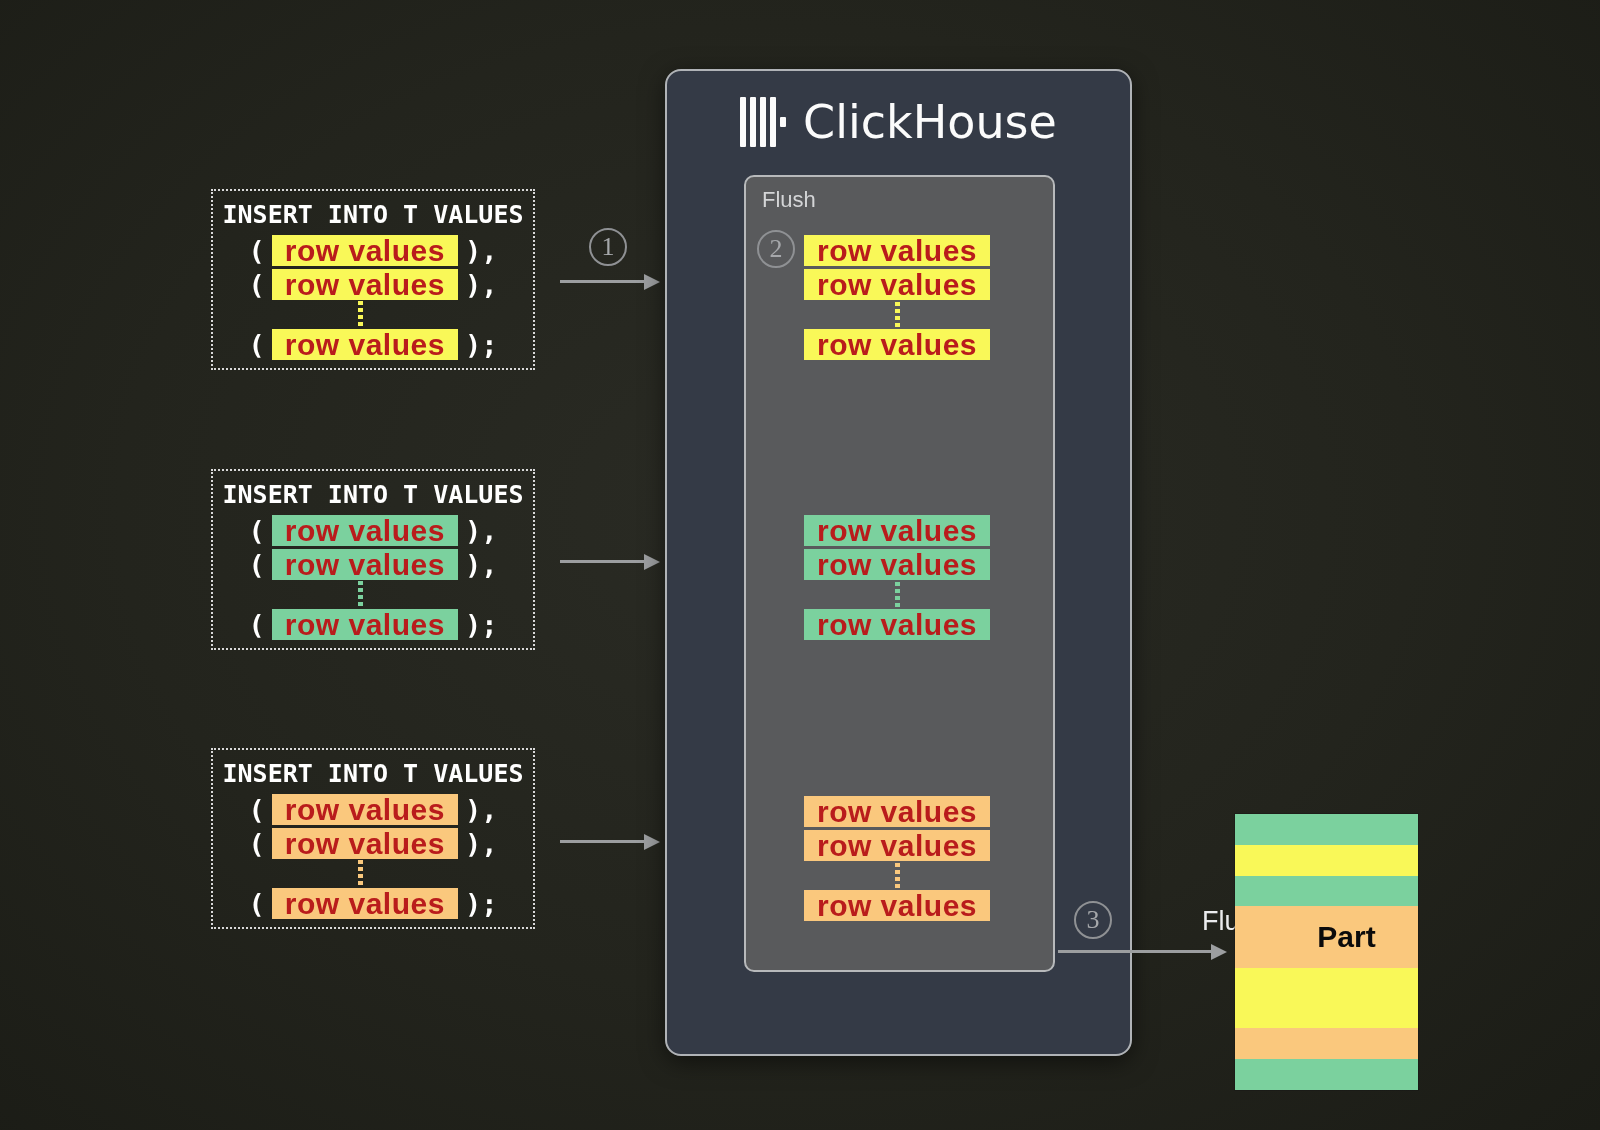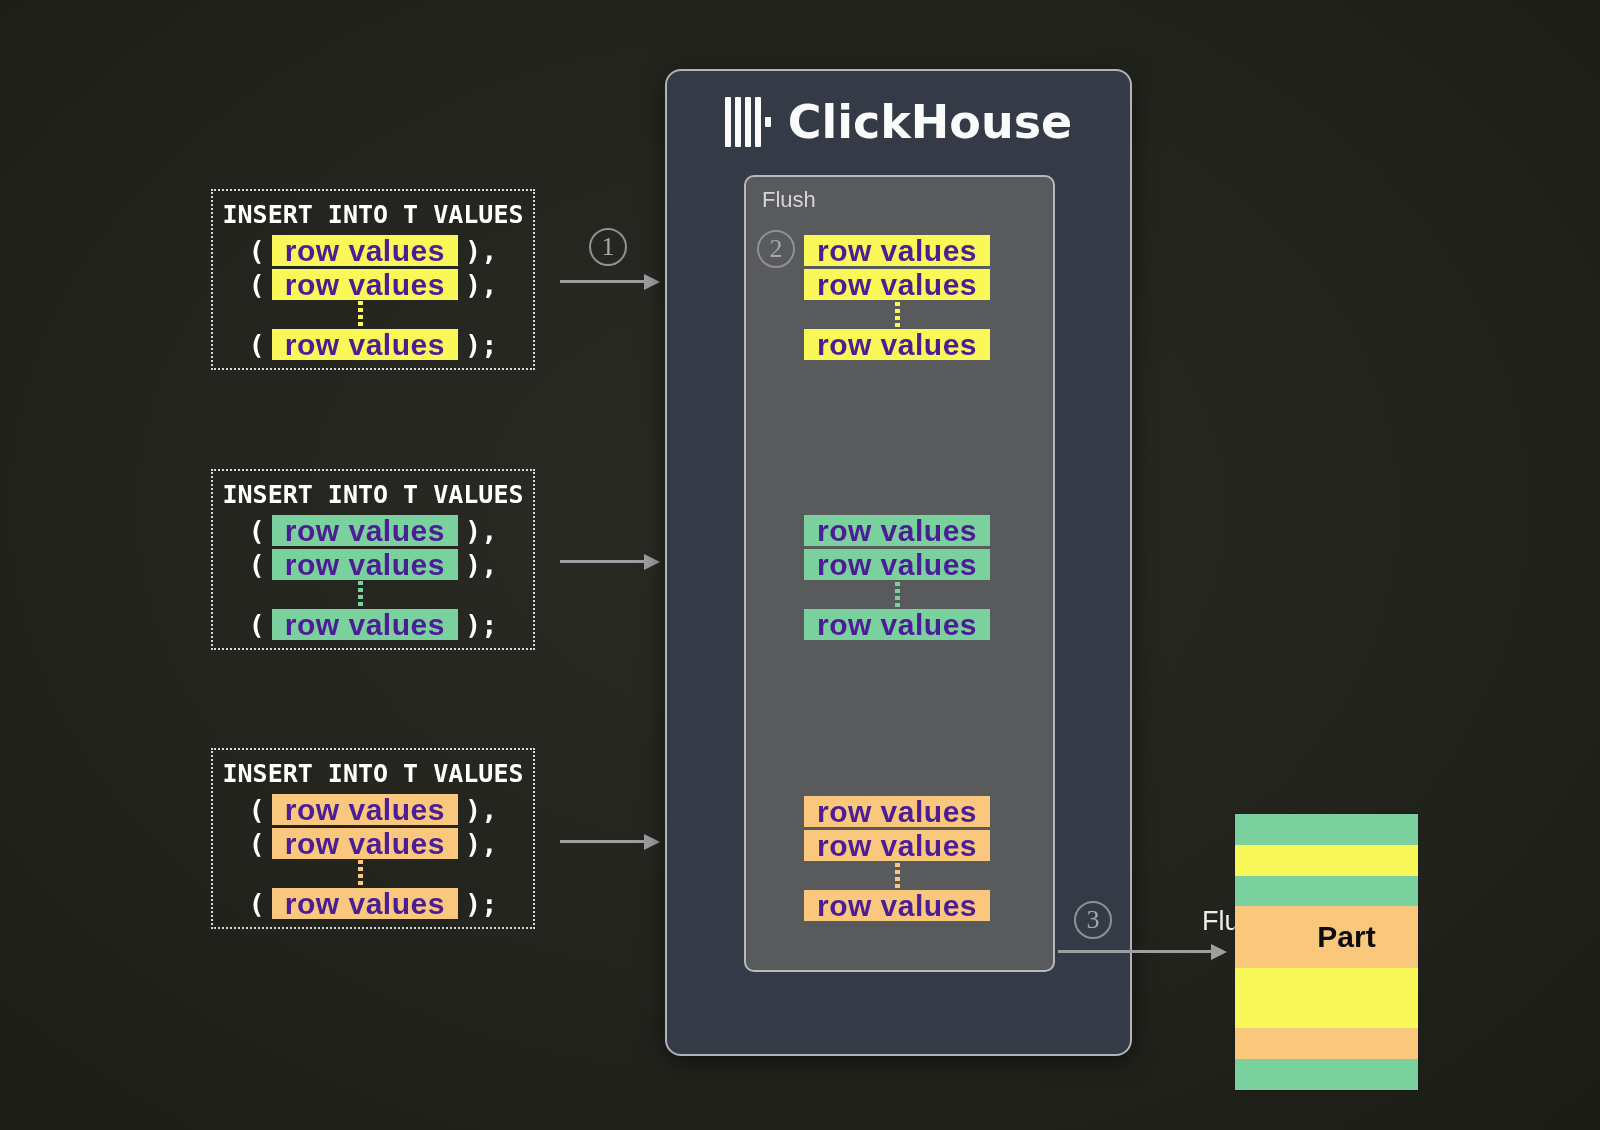--- a/index.html
+++ b/index.html
@@ -23,21 +23,21 @@
     display:flex;justify-content:center;align-items:center;gap:7px;
   }
   .paren{
     font-family:"DejaVu Sans Mono","Liberation Mono",monospace;
     font-weight:bold;font-size:27px;color:#ffffff;line-height:31px;white-space:nowrap;
   }
   .rv-bar{
     width:186px;height:31px;flex:0 0 auto;
     display:flex;justify-content:center;align-items:center;
     font-family:"Liberation Sans",sans-serif;font-weight:bold;
-    font-size:30px;letter-spacing:.5px;color:#4c1d95;white-space:nowrap;
+    font-size:30px;letter-spacing:.5px;color:#b91c1c;white-space:nowrap;
   }
   .vdots-row{position:absolute;left:0;width:100%;display:flex;justify-content:center;}
   .vdots{width:5px;height:25px;}
   .insert-block .vdots{transform:translateX(-13px);}
   
   .rv-bar[data-color="yellow"], .part-stripe[data-color="yellow"]{background:#f9f858;}
   .rv-bar[data-color="green"],  .part-stripe[data-color="green"]{background:#7bd19e;}
   .rv-bar[data-color="orange"], .part-stripe[data-color="orange"]{background:#fac87d;}
   .vdots[data-color="yellow"]{background-image:repeating-linear-gradient(to bottom,#f9f858 0 4px,transparent 4px 7px);}
   .vdots[data-color="green"] {background-image:repeating-linear-gradient(to bottom,#7bd19e 0 4px,transparent 4px 7px);}
@@ -60,21 +60,21 @@
     box-shadow:0 6px 24px rgba(0,0,0,.5);
   }
   .ch-header{
     position:absolute;left:665px;top:97px;width:467px;height:50px;
     display:flex;justify-content:center;align-items:center;gap:17px;
   }
   .ch-logo{display:flex;align-items:center;gap:4px;height:50px;}
   .ch-logo .bar{width:6px;height:50px;background:#fbfbfb;border-radius:1px;}
   .ch-logo .dot{width:6px;height:10px;background:#fbfbfb;border-radius:1px;}
   .ch-title{
-    font-family:"DejaVu Sans",sans-serif;font-weight:bold;
+    font-family:"DejaVu Sans",sans-serif;font-weight:normal;
     font-size:46px;line-height:50px;color:#fbfbfb;white-space:nowrap;
   }
   
   .buffer{
     position:absolute;left:744px;top:175px;width:311px;height:797px;box-sizing:border-box;
     background:#595a5c;border:2px solid #b7b9bb;border-radius:10px;
   }
   .buffer-label{position:absolute;left:16px;top:10px;font-size:22px;color:#d4d5d7;}
   .buf-group{position:absolute;left:58px;width:186px;}
   .buf-group .rv-bar{margin:0;}

